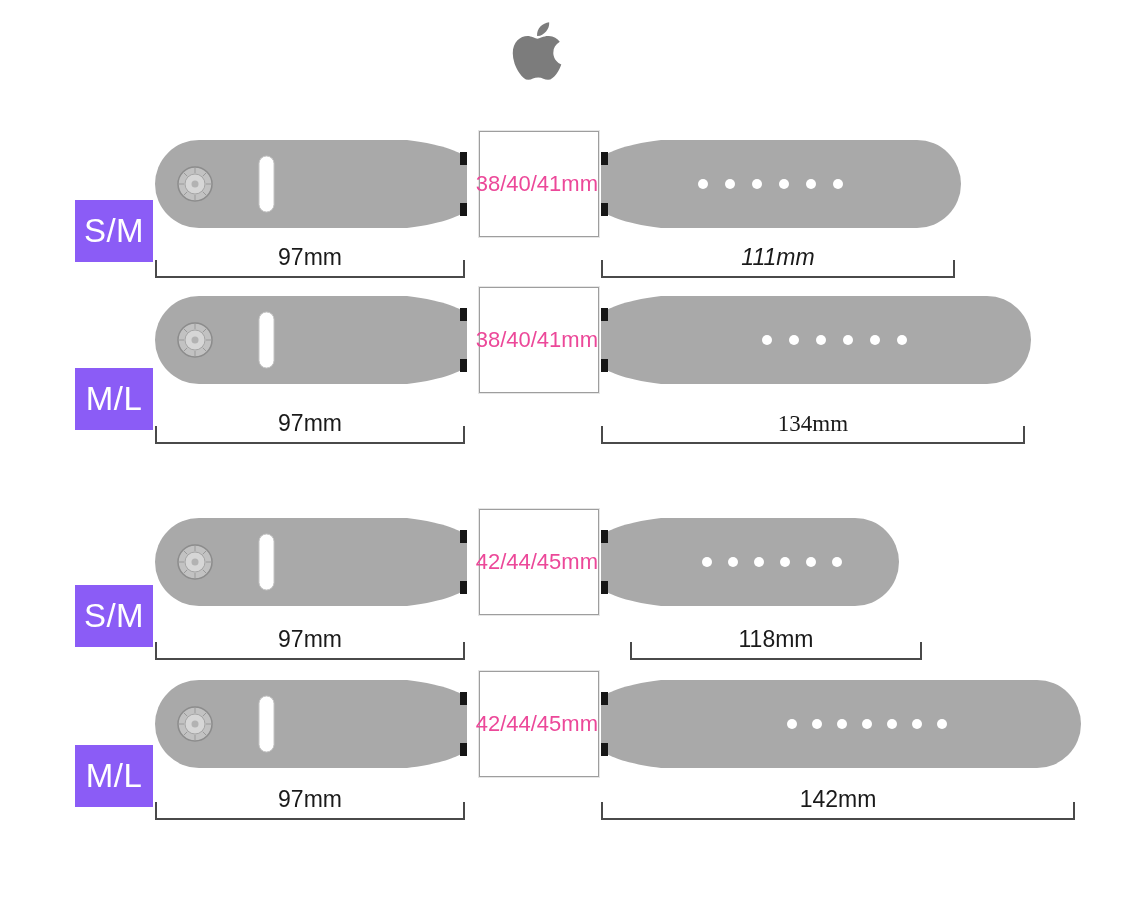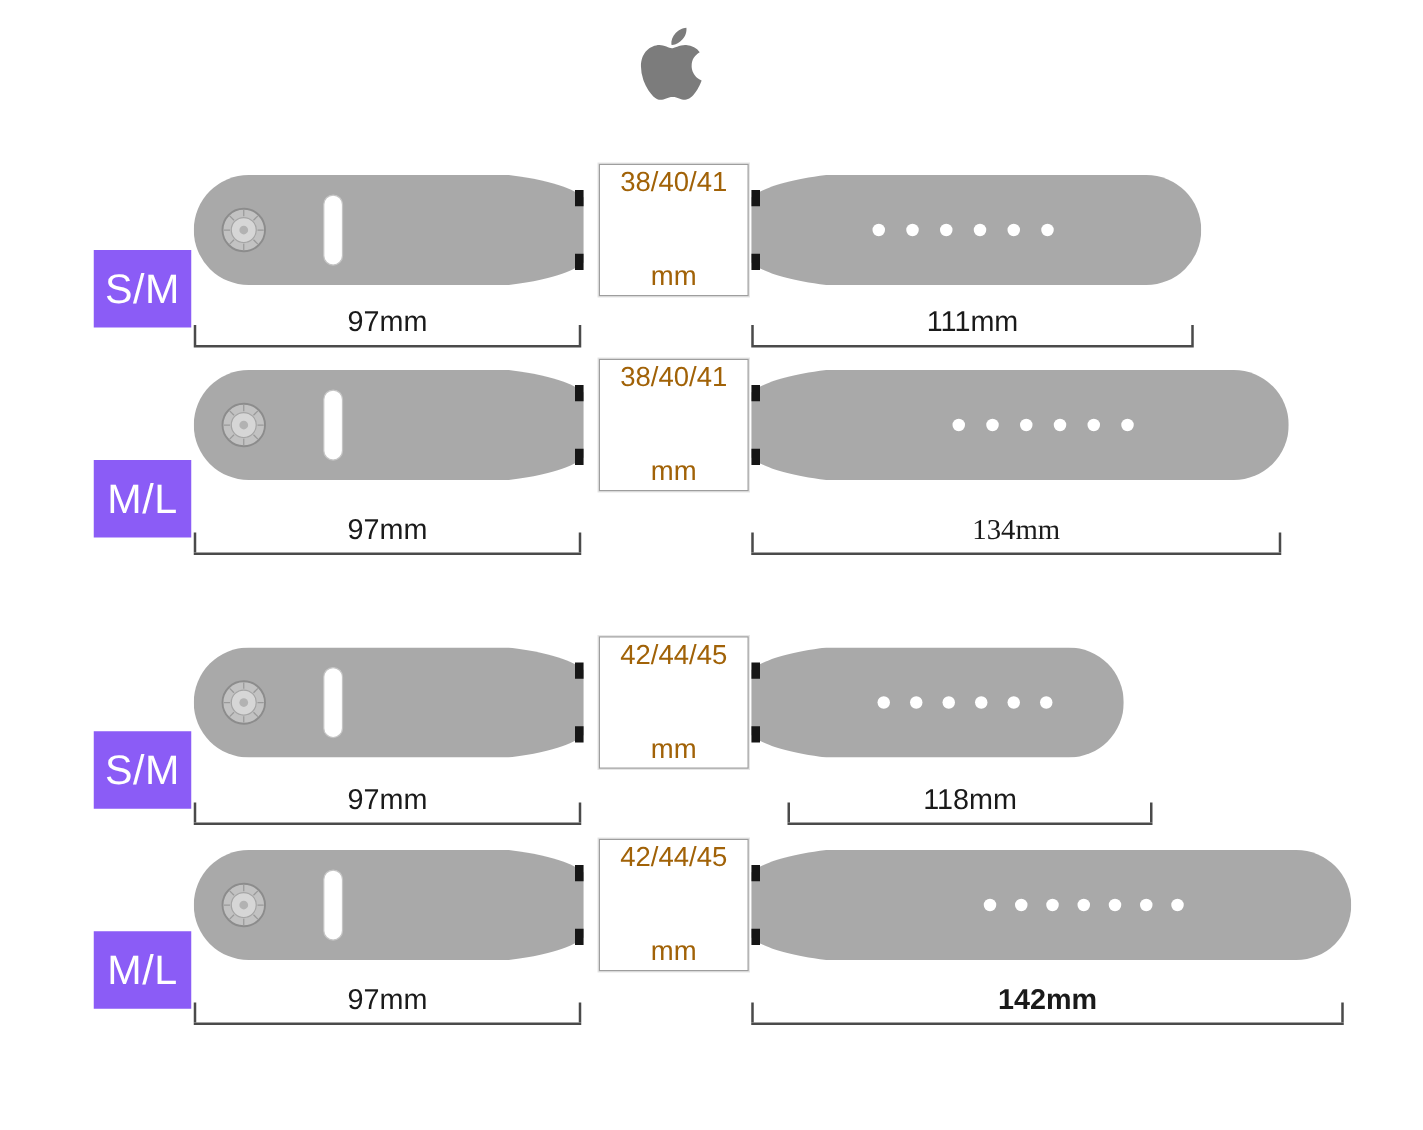--- a/index.html
+++ b/index.html
@@ -21,24 +21,24 @@
     display: flex; align-items: center; justify-content: center;
     font-size: 33px;
     letter-spacing: 0.5px;
   }
   .case-box {
     position: absolute;
     width: 118px; height: 104px;
     background: #ffffff;
     border: 1px solid #9e9e9e;
     box-shadow: 0 0 0 1px #e6e6e6;
-    display: flex; flex-direction: column;
-    align-items: center; justify-content: space-between;
+    display: flex; 
+    align-items: center; justify-content: flex-end;
     font-size: 22px; line-height: 1.3;
-    color: #a16207;
+    color: #ec4899;
     z-index: 2;
   }
   .band { position: absolute; z-index: 1; }
   .measure {
     position: absolute;
     height: 36px;
     border-bottom: 2px solid #4a4a4a;
     text-align: center;
   }
   .measure::before, .measure::after {
@@ -106,21 +106,21 @@
           <circle cx="156" cy="44" r="5" fill="#ffffff"></circle>
           <circle cx="183" cy="44" r="5" fill="#ffffff"></circle>
           <circle cx="210" cy="44" r="5" fill="#ffffff"></circle>
           <circle cx="237" cy="44" r="5" fill="#ffffff"></circle>
         </g>
     </svg>
 
     <div class="measure" style="left:155px;top:240px;width:310px;">
       <span class="mtext">97mm</span>
     </div>
-    <div class="measure" style="left:601px;top:240px;width:354px;">
+    <div class="measure" style="left:601px;top:240px;width:354px;font-style:italic;">
       <span class="mtext">111mm</span>
     </div>
   </div>
 
   <div>
     <div class="size-label" style="left:75px;top:368px;">M/L</div>
 
     <svg class="band" style="left:155px;top:296px;" width="312" height="88" viewBox="0 0 312 88">
       <path d="M 44 0 L 252 0 C 292 5 306 13 312 18 L 312 70 C 306 75 292 83 252 88 L 44 88 A 44 44 0 0 1 44 0 Z" fill="#a9a9a9"></path>
       <rect x="305" y="12" width="7" height="13" fill="#161616"></rect>
@@ -263,18 +263,18 @@
           <circle cx="266" cy="44" r="5" fill="#ffffff"></circle>
           <circle cx="291" cy="44" r="5" fill="#ffffff"></circle>
           <circle cx="316" cy="44" r="5" fill="#ffffff"></circle>
           <circle cx="341" cy="44" r="5" fill="#ffffff"></circle>
         </g>
     </svg>
 
     <div class="measure" style="left:155px;top:782px;width:310px;">
       <span class="mtext">97mm</span>
     </div>
-    <div class="measure" style="left:601px;top:782px;width:474px;font-weight:bold;">
+    <div class="measure" style="left:601px;top:782px;width:474px;">
       <span class="mtext">142mm</span>
     </div>
   </div>
 
 </div>
 
 </body></html>

